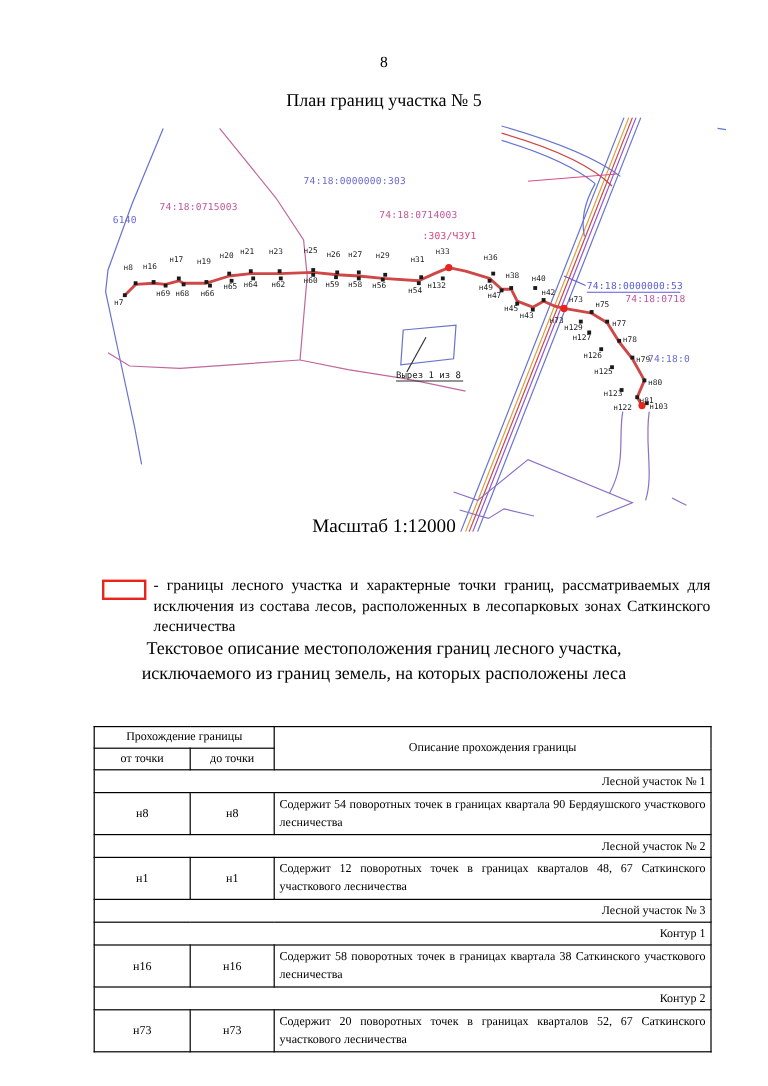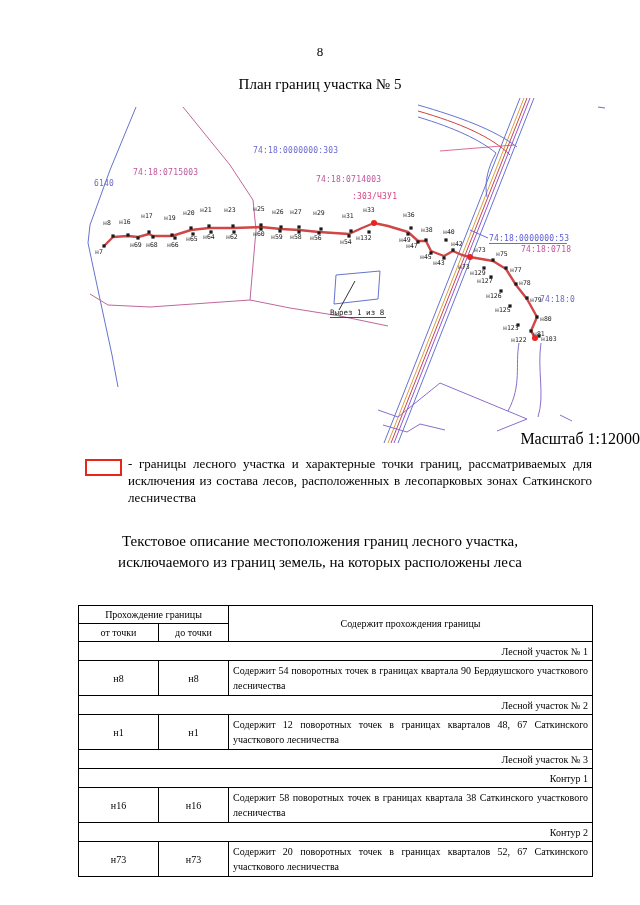--- a/index.html
+++ b/index.html
@@ -1,22 +1,22 @@
 <!DOCTYPE html>
 <html><head>
 <meta charset="utf-8">
 <style>
   html,body{margin:0;padding:0;background:#fff;}
   body{width:640px;height:905px;position:relative;font-family:"Liberation Serif",serif;color:#000;overflow:hidden;}
   .center{text-align:center;width:100%;position:absolute;left:0;}
   #page-num{top:44px;font-size:13px;}
   #doc-title{top:76px;font-size:15px;}
   #map-wrap{position:absolute;left:0;top:95px;width:640px;height:350px;}
-  #scale-caption{top:430px;font-size:16px;text-align:right;}
-  #legend{position:absolute;left:85px;top:455px;width:507px;}
+  #scale-caption{top:430px;font-size:16px;}
+  #legend{position:absolute;left:85px;top:479px;width:507px;}
   #legend-box{position:absolute;left:0;top:4px;width:33px;height:13px;border:2.5px solid #e8241d;background:#fff;}
   #legend-text{margin-left:43px;font-size:13px;line-height:17px;text-align:justify;}
   #section-heading{top:531px;font-size:15px;line-height:21px;}
   #tbl{position:absolute;left:78px;top:605px;border-collapse:collapse;table-layout:fixed;width:514px;font-size:10px;}
   #tbl td,#tbl th{border:1px solid #000;padding:1px 4px;font-weight:normal;vertical-align:middle;line-height:15px;}
   #tbl .c1{width:80px;} #tbl .c2{width:70px;} #tbl .c3{width:364px;}
   #tbl th{text-align:center;}
   #tbl td.sec{text-align:right;height:16px;}
   #tbl td.pt{text-align:center;}
   #tbl td.desc{text-align:justify;height:32px;}
@@ -207,21 +207,21 @@
 
 <table id="tbl">
   <colgroup>
       <col class="c1">
       <col class="c2">
       <col class="c3">
     </colgroup>
   <thead>
     <tr>
       <th colspan="2">Прохождение границы</th>
-      <th rowspan="2">Содержит прохождения границы</th>
+      <th rowspan="2">Описание прохождения границы</th>
     </tr>
     <tr>
       <th>от точки</th>
       <th>до точки</th>
     </tr>
   </thead>
   <tbody>
       <tr>
         <td colspan="3" class="sec">Лесной участок № 1</td>
       </tr>

